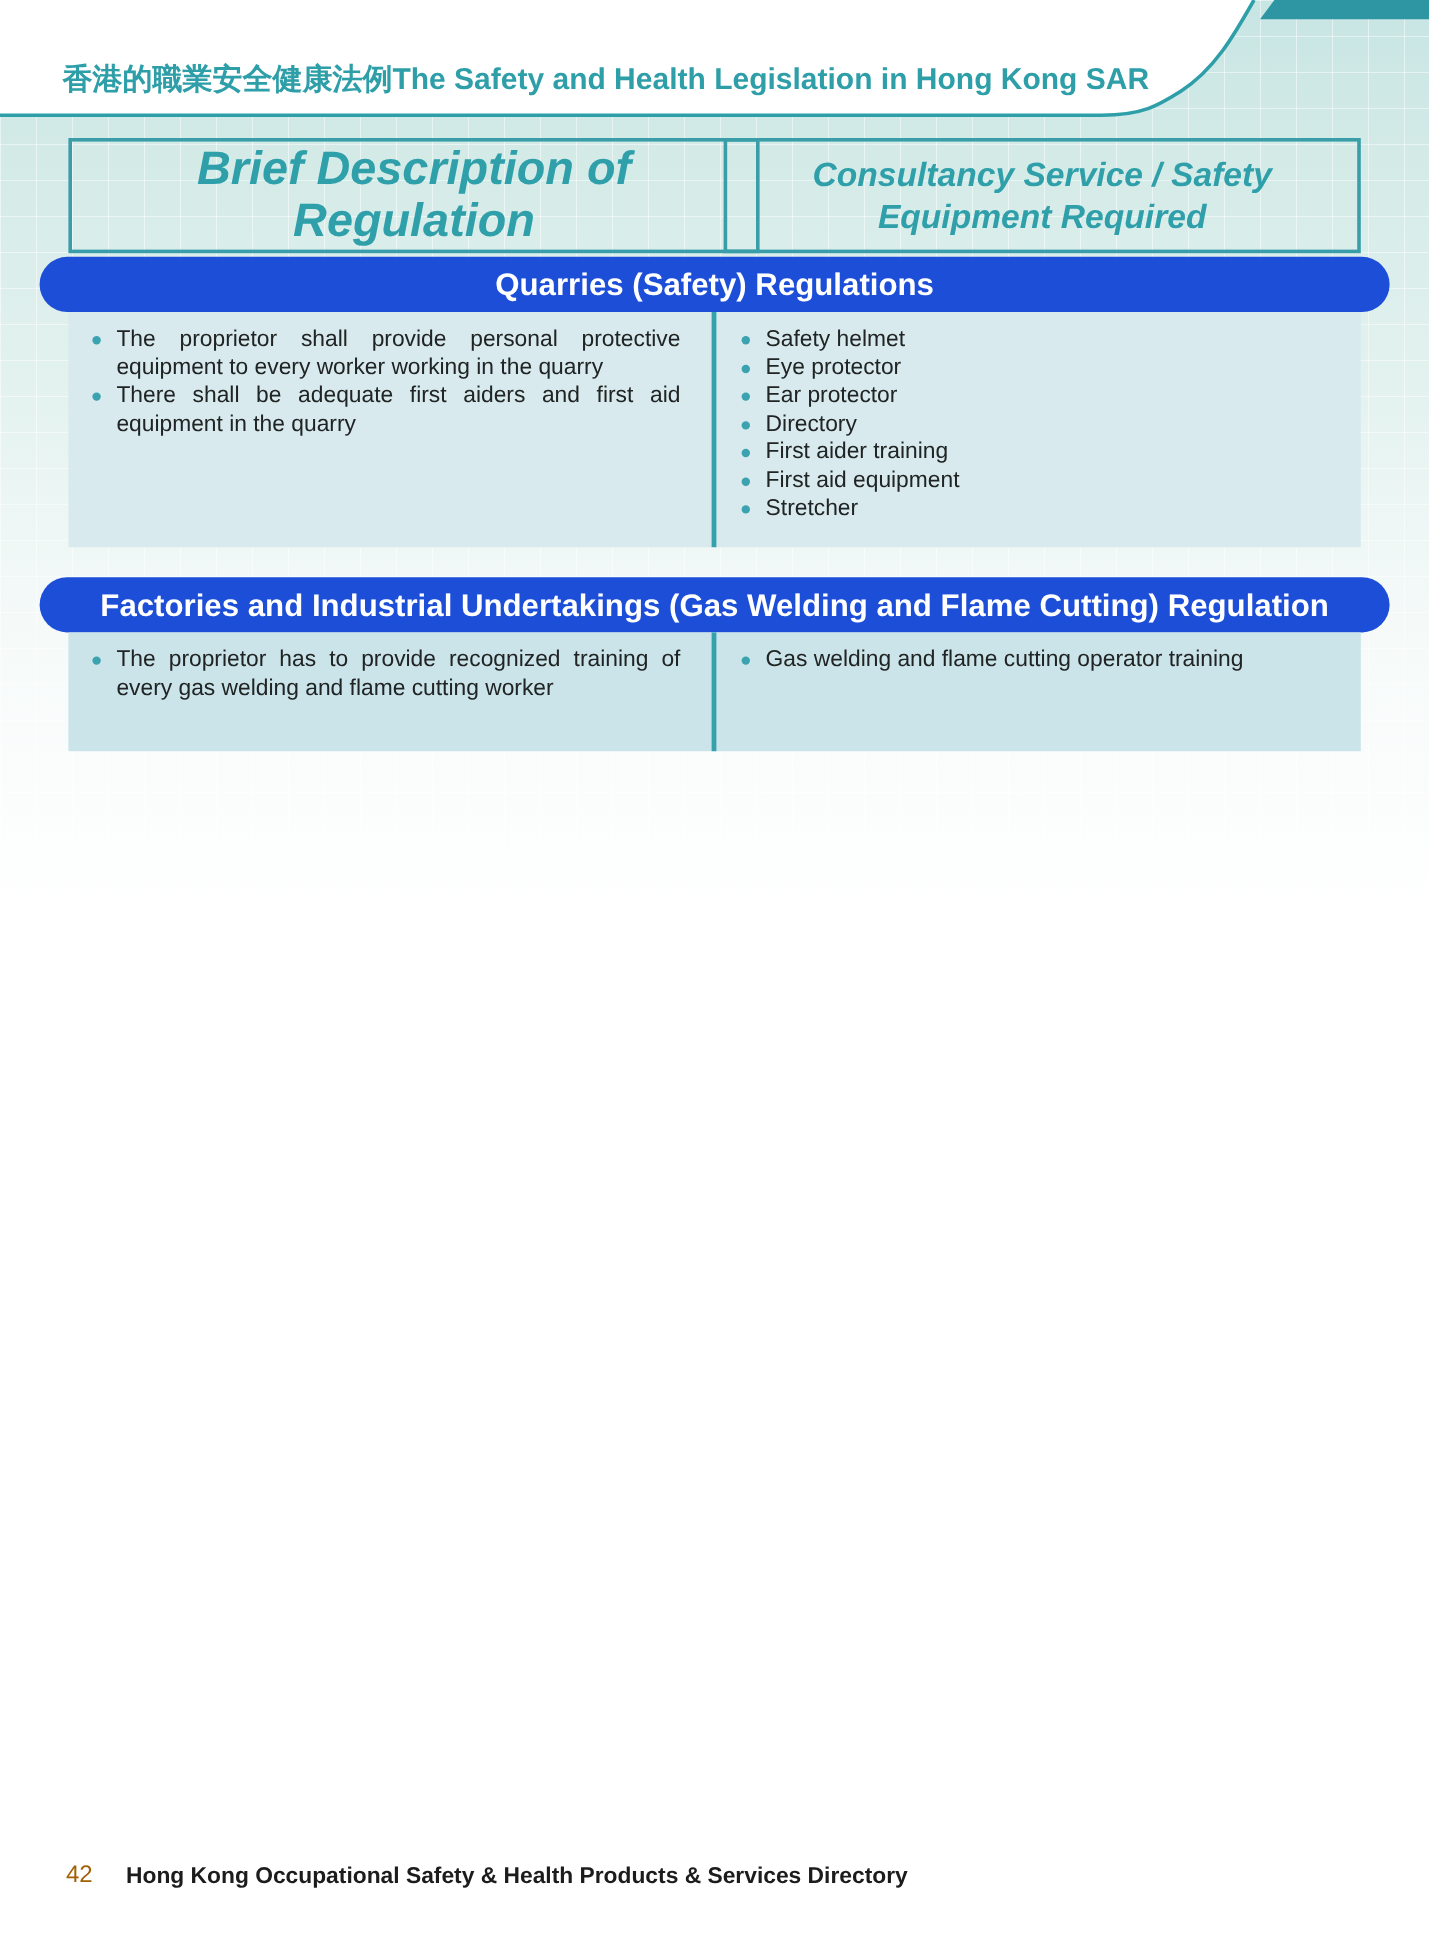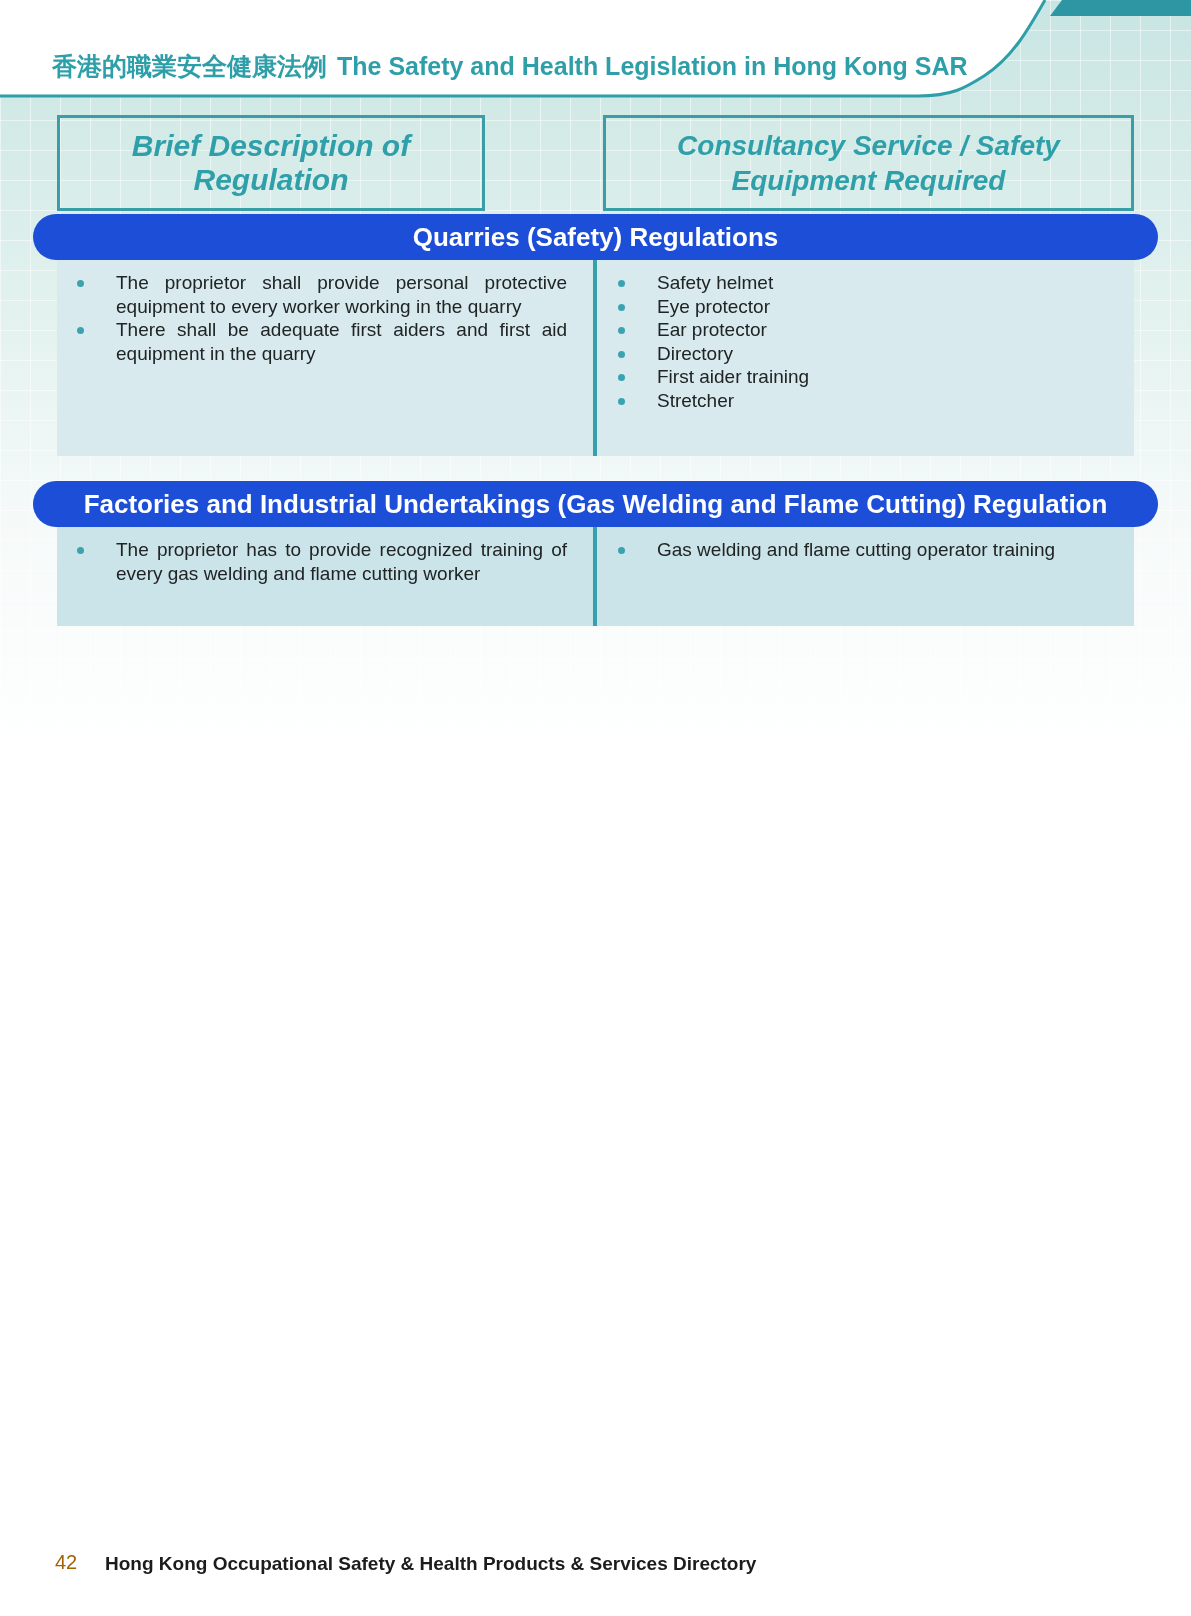--- a/index.html
+++ b/index.html
@@ -20,28 +20,28 @@
       linear-gradient(180deg,#c7e5e3 0%, #d3eae7 16%, #e3f2ef 42%, #f5faf9 68%, #ffffff 100%);
   }
 
   .header-svg{top:0;left:0;}
 
   .page-title{
     top:46px;left:52px;width:1000px;
     color:#2E9FA8;font-weight:bold;font-size:25px;line-height:40px;
     white-space:nowrap;
   }
-  .page-title .zh{margin-right:10px;}
+  .page-title .zh{}
 
   .col-head{
     top:115px;height:96px;border:3px solid #3A9EA8;box-sizing:border-box;
     display:flex;align-items:center;justify-content:center;text-align:center;
     color:#2FA0AA;font-weight:bold;font-style:italic;
   }
-  .col-head.left{left:57px;width:428px;font-size:30px;}
+  .col-head.left{left:57px;width:576px;font-size:39px;}
   .col-head.right{left:603px;width:531px;font-size:28px;line-height:1.25;padding:0 42px;}
 
   .banner{
     left:33px;width:1125px;height:46px;border-radius:23px;
     background:#1d4ed8;display:flex;align-items:center;justify-content:center;
     color:#ffffff;font-weight:bold;font-size:26px;white-space:nowrap;
   }
   .banner.b1{top:214px;}
   .banner.b2{top:481px;}
 
@@ -49,21 +49,21 @@
     left:57px;width:1077px;box-sizing:border-box;
     display:flex;
   }
   .content-box.c1{top:260px;height:196px;background:#D8EAEE;}
   .content-box.c2{top:527px;height:99px;background:#CBE4E9;}
   .col{box-sizing:border-box;padding-top:11px;}
   .col.left{width:536px;padding-left:20px;padding-right:26px;}
   .col.right{width:537px;padding-left:21px;padding-right:20px;}
   .vdivider{width:4px;background:#35A1AD;flex:0 0 4px;}
 
-  .bullet-row{display:flex;align-items:flex-start;gap:19px;}
+  .bullet-row{display:flex;align-items:flex-start;}
   .dot{
     flex:0 0 7px;width:7px;height:7px;border-radius:50%;
     background:#3BA3AF;margin-top:9px;margin-right:13px;
   }
   .btext{
     font-size:19px;line-height:23.5px;color:#202424;
   }
   .btext.justify{text-align:justify;}
 
   .footer-num{
@@ -127,20 +127,24 @@
     <div class="bullet-row">
       <span class="dot"></span>
       <span class="btext">Directory</span>
     </div>
     <div class="bullet-row">
       <span class="dot"></span>
       <span class="btext">First aider training</span>
     </div>
     <div class="bullet-row">
       <span class="dot"></span>
+      <span class="btext">First aid equipment</span>
+    </div>
+    <div class="bullet-row">
+      <span class="dot"></span>
       <span class="btext">Stretcher</span>
     </div>
   </div>
 </div>
 
 <div class="abs banner b2">
   <span>Factories and Industrial Undertakings (Gas Welding and Flame Cutting) Regulation</span>
 </div>
 
 <div class="abs content-box c2">

